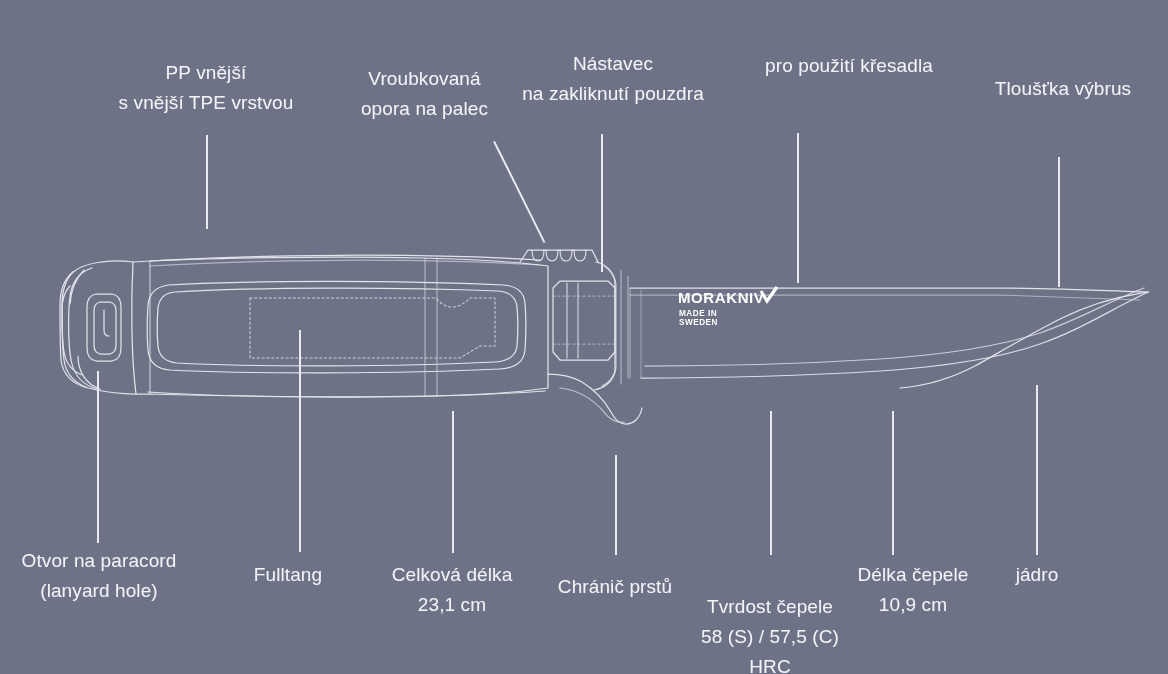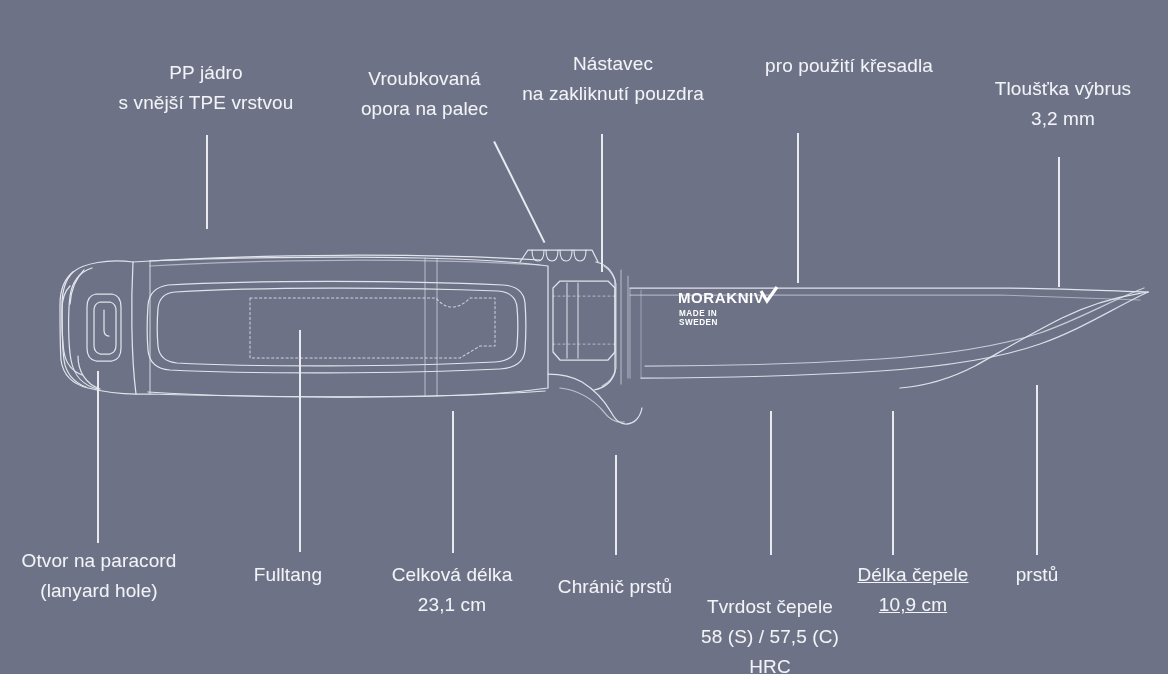--- a/index.html
+++ b/index.html
@@ -179,41 +179,40 @@
 
   <div class="leader v" style="left:97px;top:371px;height:172px;"></div>
   <div class="leader v" style="left:299px;top:330px;height:222px;"></div>
   <div class="leader v" style="left:452px;top:411px;height:142px;"></div>
   <div class="leader v" style="left:615px;top:455px;height:100px;"></div>
   <div class="leader v" style="left:770px;top:411px;height:144px;"></div>
   <div class="leader v" style="left:892px;top:411px;height:144px;"></div>
   <div class="leader v" style="left:1036px;top:385px;height:170px;"></div>
 
   <div class="label c" style="left:56px;top:58px;width:300px;">
-    <span class="ln">PP jádro</span>
+    <span class="ln">PP vnější</span>
     <span class="ln">s vnější TPE vrstvou</span>
   </div>
 
   <div class="label c" style="left:333px;top:64px;width:183px;">
     <span class="ln">Vroubkovaná</span>
     <span class="ln">opora na palec</span>
   </div>
 
   <div class="label c" style="left:498px;top:49px;width:230px;">
     <span class="ln">Nástavec</span>
     <span class="ln">na zakliknutí pouzdra</span>
   </div>
 
   <div class="label c" style="left:738px;top:51px;width:222px;">
     <span class="ln">pro použití křesadla</span>
   </div>
 
   <div class="label c" style="left:963px;top:74px;width:200px;">
     <span class="ln">Tloušťka výbrus</span>
-    <span class="ln">3,2 mm</span>
   </div>
 
   <div class="label c" style="left:-14px;top:546px;width:226px;">
     <span class="ln">Otvor na paracord</span>
     <span class="ln">(lanyard hole)</span>
   </div>
 
   <div class="label c" style="left:228px;top:560px;width:120px;">
     <span class="ln">Fulltang</span>
   </div>
@@ -226,22 +225,22 @@
   <div class="label c" style="left:535px;top:572px;width:160px;">
     <span class="ln">Chránič prstů</span>
   </div>
 
   <div class="label c" style="left:683px;top:592px;width:174px;">
     <span class="ln">Tvrdost čepele</span>
     <span class="ln">58 (S) / 57,5 (C)</span>
     <span class="ln">HRC</span>
   </div>
 
-  <div class="label c" style="left:838px;top:560px;width:150px;text-decoration:underline;">
+  <div class="label c" style="left:838px;top:560px;width:150px;">
     <span class="ln">Délka čepele</span>
     <span class="ln">10,9 cm</span>
   </div>
 
   <div class="label c" style="left:958px;top:560px;width:158px;">
-    <span class="ln">prstů</span>
+    <span class="ln">jádro</span>
   </div>
 
 </div>
 
 </body></html>

